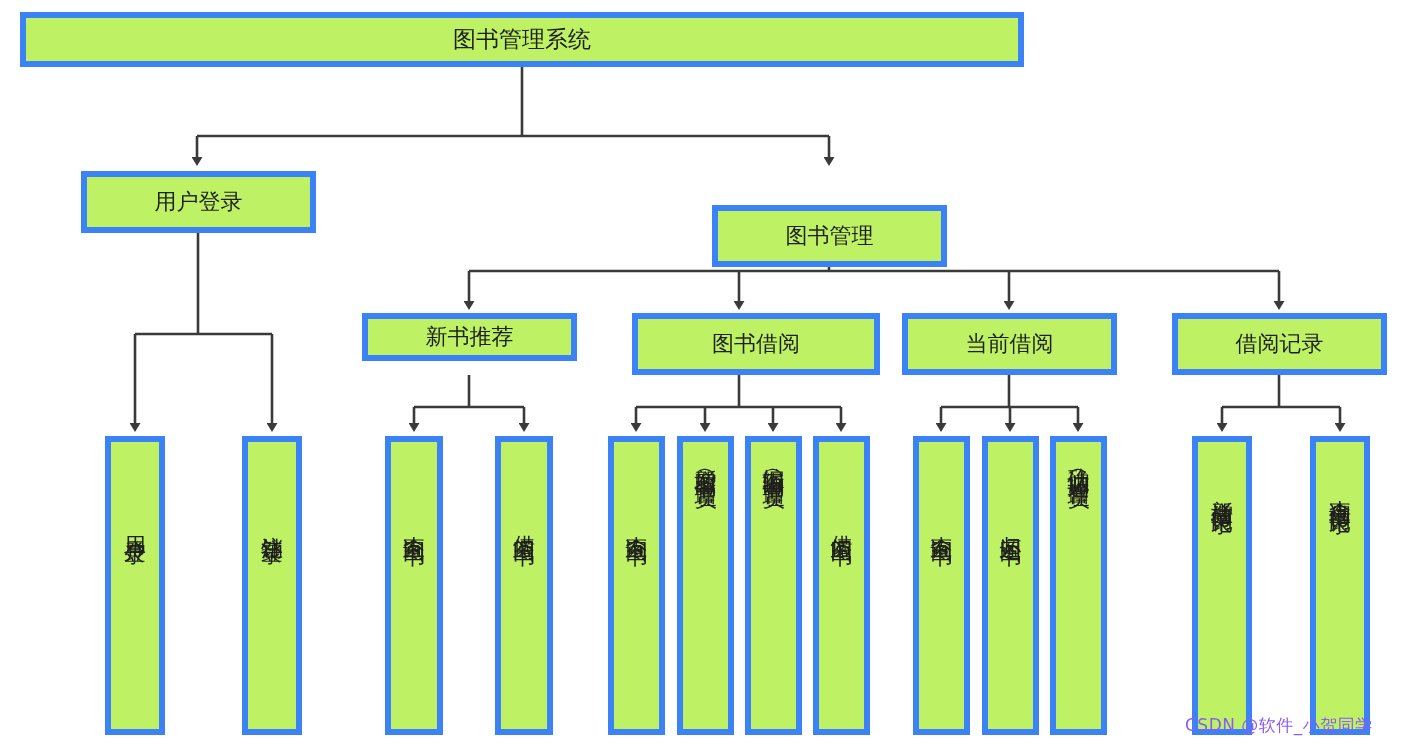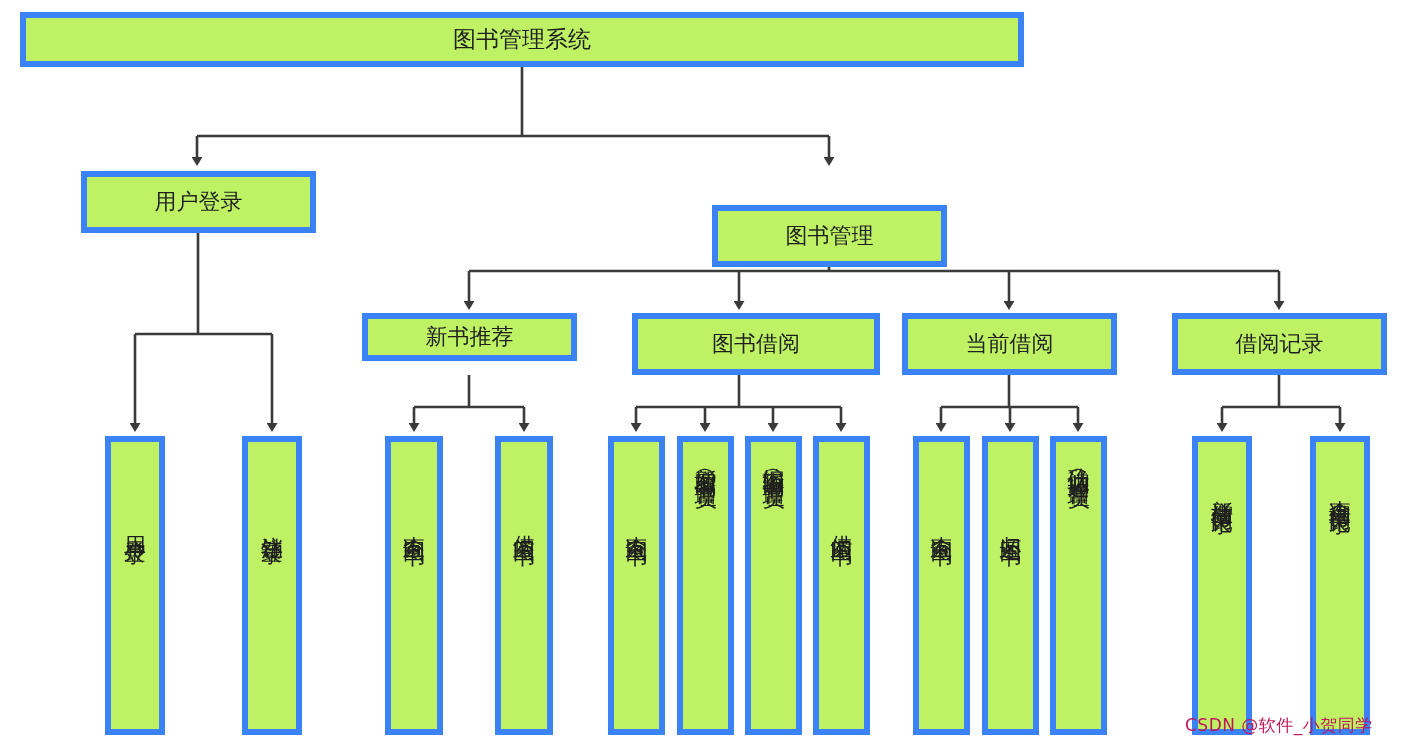--- a/index.html
+++ b/index.html
@@ -58,21 +58,21 @@
     text-orientation: upright;
     font-size: 22px;
     letter-spacing: 3px;
     line-height: 1;
   }
   .watermark {
     position: absolute;
     left: 1185px;
     top: 714px;
     font-size: 17px;
-    color: #be185d;
+    color: #8b5cf6;
     white-space: nowrap;
     letter-spacing: 0.5px;
   }
 </style>
 </head>
 <body>
 
 <div id="diagram-root">
 
   <svg id="edges" viewBox="0 0 1405 747" xmlns="http://www.w3.org/2000/svg">

